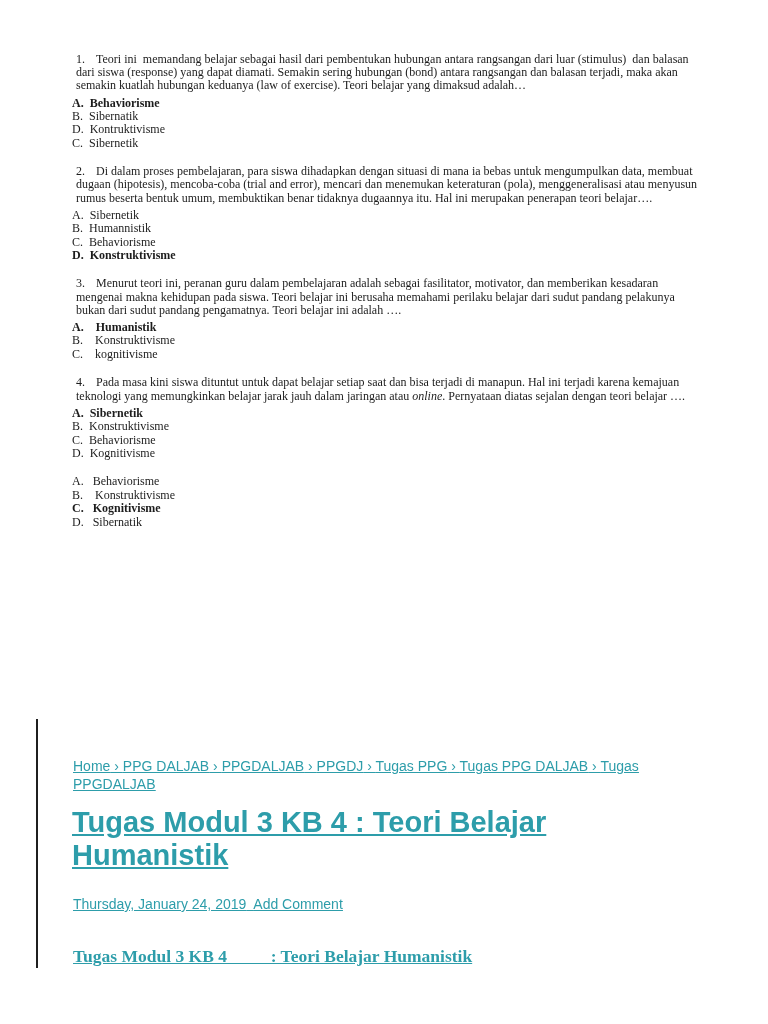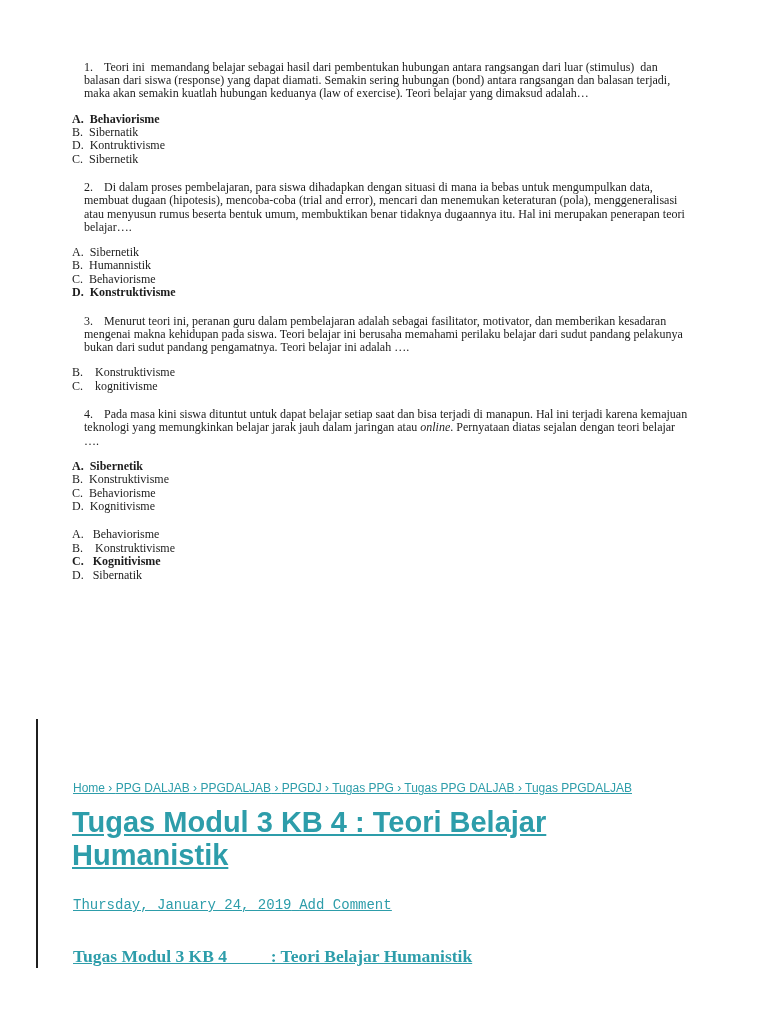--- a/index.html
+++ b/index.html
@@ -5,47 +5,47 @@
   html,body{margin:0;padding:0;}
   body{
     width:768px;height:1024px;background:#ffffff;position:relative;
     font-family:"Liberation Serif", serif;overflow:hidden;
   }
   .quiz{
     position:absolute;left:72px;top:49px;width:632px;
     color:#1c1c1c;font-size:12px;
   }
   .question{margin-bottom:15px;}
-  .qtext{margin:12px;line-height:13.2px;white-space:pre-wrap;}
+  .qtext{margin:4px;line-height:13.2px;white-space:pre-wrap;}
   .qnum{margin-right:11px;}
   .options{margin-top:1px;}
   .option{line-height:13.4px;white-space:pre-wrap;}
   .bold{font-weight:bold;}
   .it{font-style:italic;}
   .vline{
     position:absolute;left:36px;top:719px;width:2px;height:249px;
     background:#1f1f1f;
   }
   .breadcrumb{
-    position:absolute;left:73px;top:779px;width:622px;
-    font-family:"Liberation Sans", sans-serif;font-size:12px;line-height:18px;
+    position:absolute;left:73px;top:757px;width:622px;
+    font-family:"Liberation Sans", sans-serif;font-size:14px;line-height:18px;
     color:#2d9daa;text-decoration:underline;
   }
   .breadcrumb a{color:inherit;text-decoration:underline;cursor:pointer;}
   .post-title{
     position:absolute;left:72px;top:806px;width:580px;margin:0;
     font-family:"Liberation Sans", sans-serif;font-size:29px;font-weight:bold;
     line-height:33px;color:#2d9daa;text-decoration:underline;cursor:pointer;
   }
   .meta{
     position:absolute;left:73px;top:896px;
     font-family:"Liberation Sans", sans-serif;font-size:14px;
     color:#2d9daa;text-decoration:underline;
   }
-  .meta a{color:inherit;text-decoration:underline;cursor:pointer;font-family:Liberation Mono, monospace;}
+  .meta a{color:inherit;text-decoration:underline;cursor:pointer;}
   .subheading{
     position:absolute;left:73px;top:946px;margin:0;
     font-family:"Liberation Serif", serif;font-size:17.5px;font-weight:bold;
     color:#2d9daa;text-decoration:underline;white-space:pre;cursor:pointer;
   }
 </style>
 </head>
 <body>
 
 <div class="quiz">
@@ -66,20 +66,21 @@
       <div class="option">A.  Sibernetik</div>
       <div class="option">B.  Humannistik</div>
       <div class="option">C.  Behaviorisme</div>
       <div class="option bold">D.  Konstruktivisme</div>
     </div>
   </div>
 
   <div class="question">
     <p class="qtext"><span class="qnum">3.</span><span>Menurut teori ini, peranan guru dalam pembelajaran adalah sebagai fasilitator, motivator, dan memberikan kesadaran mengenai makna kehidupan pada siswa. Teori belajar ini berusaha memahami perilaku belajar dari sudut pandang pelakunya bukan dari sudut pandang pengamatnya. Teori belajar ini adalah ….</span></p>
     <div class="options">
+      <div class="option bold">A.    Humanistik</div>
       <div class="option">B.    Konstruktivisme</div>
       <div class="option">C.    kognitivisme</div>
     </div>
   </div>
 
   <div class="question">
     <p class="qtext"><span class="qnum">4.</span><span>Pada masa kini siswa dituntut untuk dapat belajar setiap saat dan bisa terjadi di manapun. Hal ini terjadi karena kemajuan teknologi yang memungkinkan belajar jarak jauh dalam jaringan atau </span><span class="it">online</span><span>. Pernyataan diatas sejalan dengan teori belajar ….</span></p>
     <div class="options">
       <div class="option bold">A.  Sibernetik</div>
       <div class="option">B.  Konstruktivisme</div>

